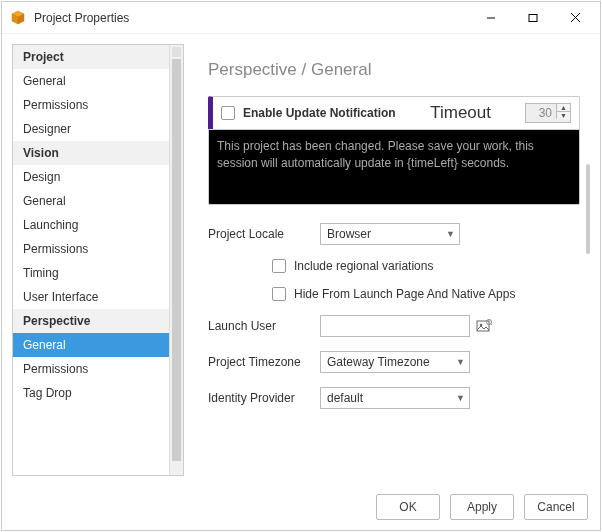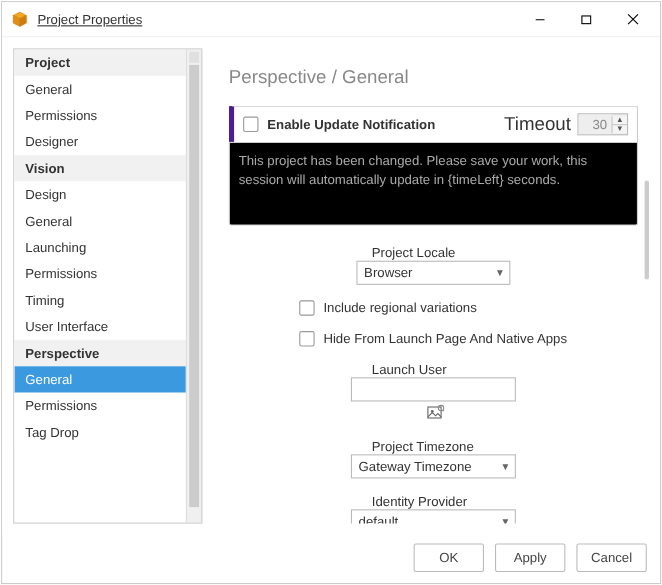--- a/index.html
+++ b/index.html
@@ -35,21 +35,20 @@
     height: 16px;
     margin-right: 8px;
     display: inline-flex;
     align-items: center;
     justify-content: center;
   }
   .title-text {
     flex: 1;
     font-size: 12px;
     color: #333;
-    text-decoration: underline;
   }
   .win-controls {
     display: flex;
   }
   .win-btn {
     width: 42px;
     height: 28px;
     display: flex;
     align-items: center;
     justify-content: center;
@@ -158,23 +157,24 @@
     font-size: 12px;
     padding: 8px;
     height: 76px;
     margin-bottom: 18px;
     overflow: hidden;
     line-height: 1.4;
   }
   .spacer { flex: 1; }
   .spinner {
     display: flex;
-    align-items: center;
+    align-items: flex-start;
     border: 1px solid #bbb;
     background: #eee;
+    margin-left: 28px;
   }
   .spinner-val {
     width: 30px;
     text-align: right;
     padding: 2px 4px;
     font-size: 12px;
     color: #888;
     background: #eee;
   }
   .spinner-ctl {
@@ -186,21 +186,20 @@
   .sp-btn {
     flex: 1;
     display:flex;align-items:center;justify-content:center;
     font-size: 7px;color:#555;background:#f4f4f4;
   }
   .sp-btn:first-child{border-bottom:1px solid #bbb;}
   .form-row {
     display: flex;
     align-items: center;
     margin-bottom: 14px;
-    flex-direction: column;
   }
   .form-label {
     width: 112px;
     font-size: 12px;
     color: #333;
   }
   .combo {
     display: flex;
     align-items: center;
     border: 1px solid #bbb;

